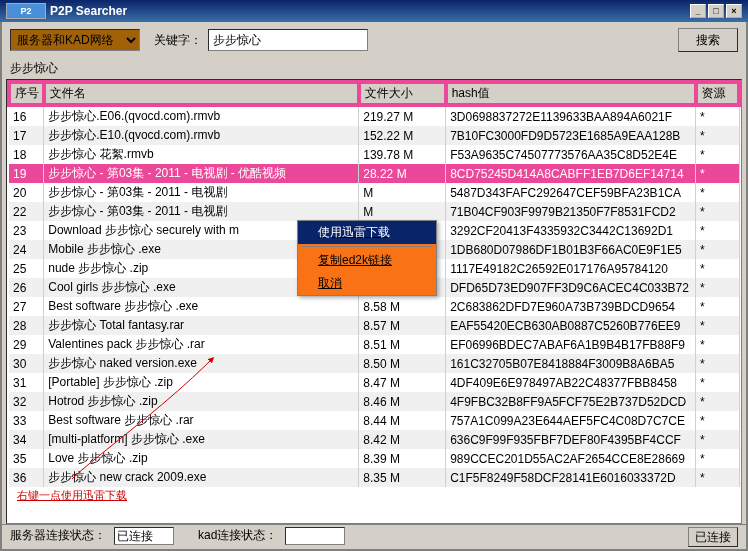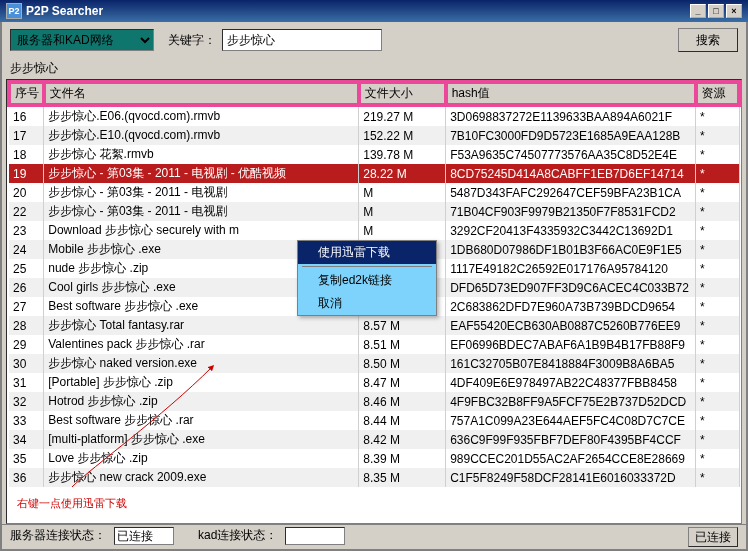--- a/index.html
+++ b/index.html
@@ -16,21 +16,21 @@
       color: white;
       height: 22px;
       display: flex;
       align-items: center;
       padding: 0 6px;
       font-size: 12px;
       font-weight: bold;
       user-select: none;
     }
     .title-bar .icon {
-      width: 16px;
+      width: 40px;
       height: 16px;
       margin-right: 4px;
       background: #4a90d9;
       border: 1px solid #aaa;
       display: inline-flex;
       align-items: center;
       justify-content: center;
       font-size: 9px;
       color: white;
     }
@@ -45,24 +45,24 @@
     .toolbar {
       display: flex;
       align-items: center;
       padding: 6px 8px;
       gap: 6px;
       background: #d4d0c8;
     }
     .toolbar select {
       height: 22px;
       font-size: 12px;
-      background: #0f766e;
+      background: #a16207;
       border: 1px inset #808080;
       padding: 0 2px;
-      width: 144px;
+      width: 130px;
     }
     .toolbar .keyword-label {
       margin-left: 8px;
       font-size: 12px;
       text-align: center;
     }
     .toolbar input[type="text"] {
       height: 22px;
       font-size: 12px;
       border: 1px inset #808080;
@@ -118,21 +118,21 @@
     .col-seq { width: 32px; }
     .col-name { width: 290px; }
     .col-size { width: 80px; }
     .col-hash { width: 230px; }
     .col-res { width: 40px; }
     tbody tr {
       height: 18px;
     }
     tbody tr:nth-child(even) { background: #f0f0f0; }
     tbody tr:nth-child(odd) { background: white; }
-    tbody tr.selected { background: #b91c1c; color: white; }
+    tbody tr.selected { background: #ec4899; color: white; }
     tbody tr.selected td { color: white; }
     tbody td {
       border-right: 1px solid #d0d0d0;
       padding: 1px 4px;
       white-space: nowrap;
       overflow: hidden;
       text-overflow: ellipsis;
     }
     .status-bar {
       display: flex;
@@ -156,27 +156,28 @@
       min-width: 50px;
       background: #d4d0c8;
       border: 1px outset #808080;
       font-size: 12px;
       padding: 0 6px;
       margin-left: auto;
     }
     
     .context-menu {
       position: absolute;
-      background: #7dd3fc;
+      background: #f97316;
       border: 1px solid #808080;
       box-shadow: 2px 2px 4px rgba(0,0,0,0.3);
       z-index: 100;
-      top: 160px;
+      top: 140px;
       left: 290px;
       width: 140px;
+      text-decoration: underline;
     }
     .context-menu-item {
       padding: 3px 20px;
       font-size: 12px;
       cursor: pointer;
       white-space: nowrap;
     }
     .context-menu-item.highlighted {
       background: #0a246a;
       color: white;
@@ -394,21 +395,21 @@
       </table>
     </div>
 
     <div class="context-menu" id="context-menu">
     <div class="context-menu-item highlighted">使用迅雷下载</div>
         <div class="context-menu-separator"></div>
         <div class="context-menu-item">复制ed2k链接</div>
         <div class="context-menu-item">取消</div>
       </div>
 
-    <div style="position:absolute; bottom:12px; left:10px; font-size:11px; color:#cc0000; pointer-events:none;">
+    <div style="position:absolute; bottom:20px; left:10px; font-size:11px; color:#cc0000; pointer-events:none;text-decoration:underline;">
       <svg width="180" height="50" style="position:absolute; bottom:14px; left:-5px; overflow:visible;">
         <path d="M 60 40 C 80 20, 150 -30, 200 -80" stroke="#cc0000" stroke-width="1" fill="none" marker-end="url(#arrowhead)"></path>
         <defs>
           <marker id="arrowhead" markerWidth="6" markerHeight="6" refX="3" refY="3" orient="auto">
             <path d="M 0 0 L 6 3 L 0 6 z" fill="#cc0000"></path>
           </marker>
         </defs>
       </svg>
       <span>右键一点使用迅雷下载</span>
     </div>

